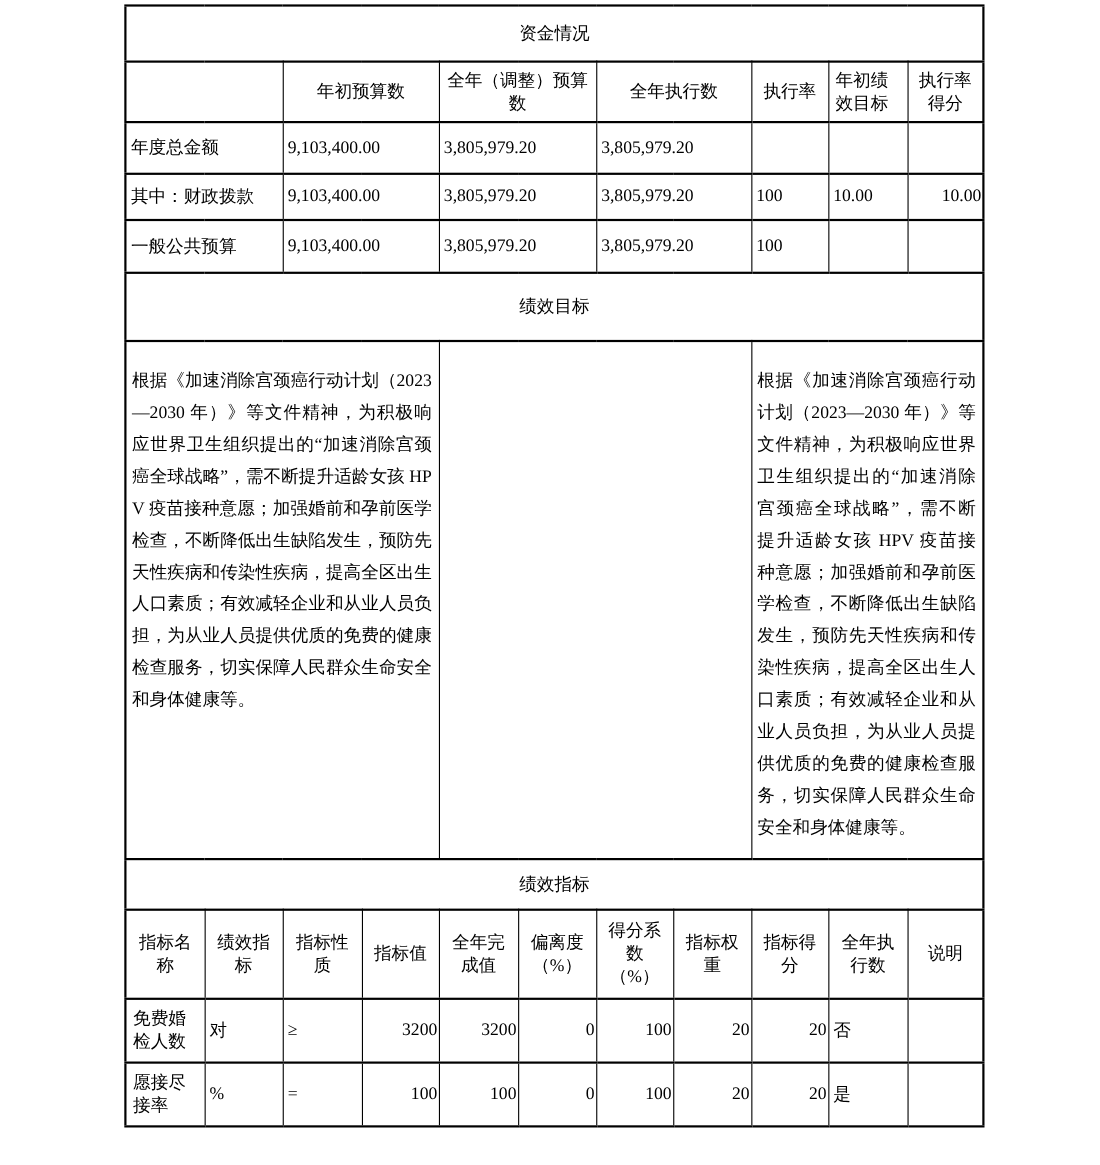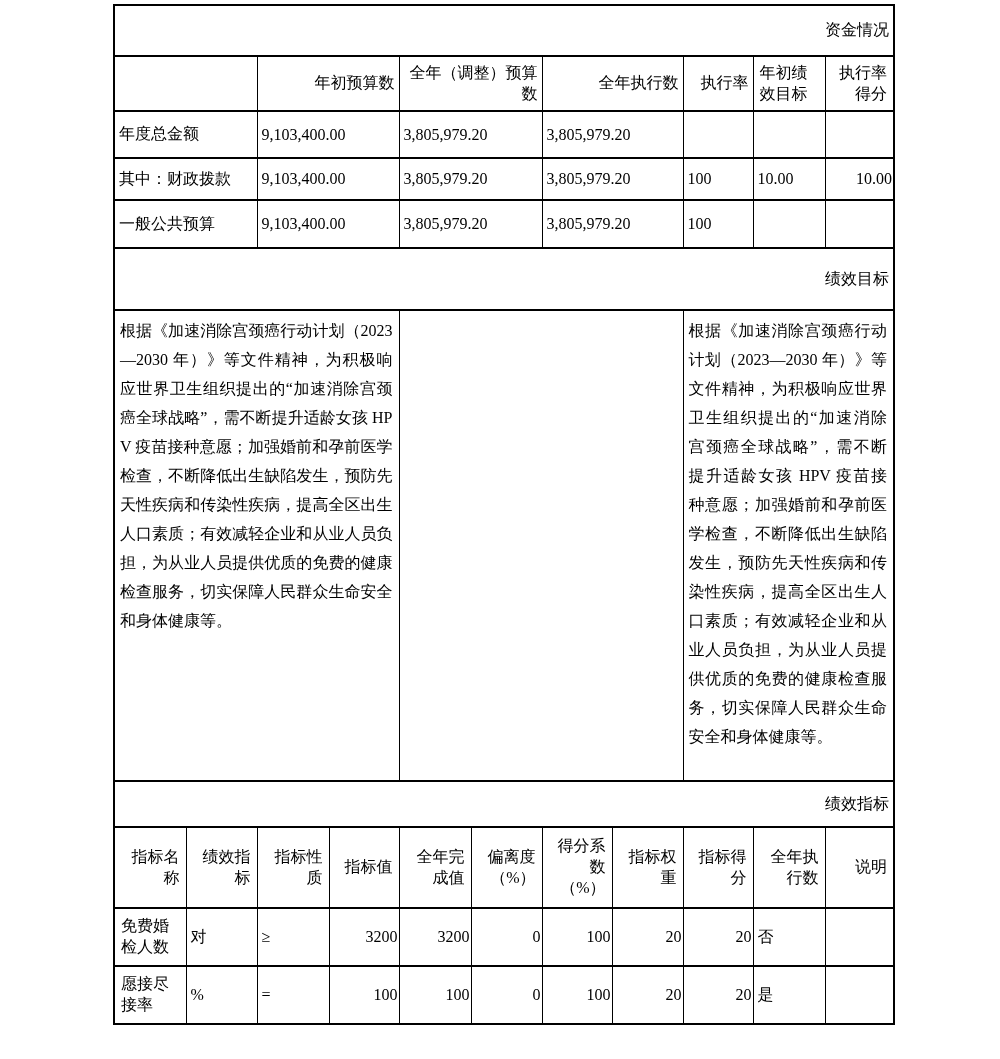--- a/index.html
+++ b/index.html
@@ -11,27 +11,27 @@
     border-collapse:collapse;table-layout:fixed;
     width:780px;margin:4px 0 0 113px;
     border:2px solid #000;
   }
   td{
     border-left:1px solid #000;border-right:1px solid #000;
     border-top:2px solid #000;border-bottom:2px solid #000;
     font-size:16px;padding:0 4px;overflow:hidden;vertical-align:middle;
     word-break:break-all;
   }
-  td.c{text-align:right;}
+  td.c{text-align:center;}
   td.l{text-align:left;}
   td.r{text-align:right;padding-right:1px;}
   td.pad6{padding-left:6px;padding-right:6px;}
   td.longtext{
     vertical-align:top;text-align:justify;line-height:29px;
-    padding:5px 6px 5px 5px;
+    padding:21px 6px 5px 5px;
   }
   tr.rh51{height:51px} tr.rh55{height:55px} tr.rh47{height:47px}
   tr.rh42{height:42px} tr.rh48{height:48px} tr.rh53{height:62px}
   tr.rh38{height:38px} tr.rh471{height:471px} tr.rh57{height:46px}
   tr.rh81{height:81px} tr.rh58{height:58px}
 </style>
 </head>
 <body>
 
 <table class="report">

